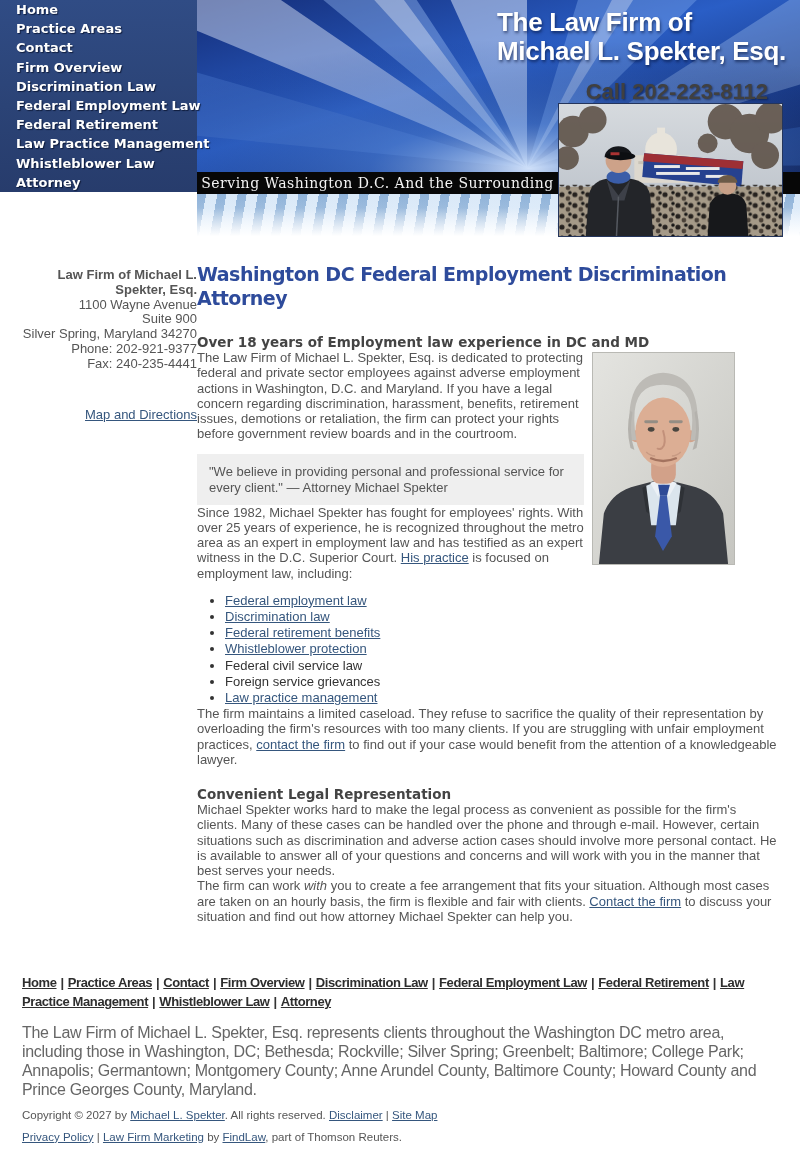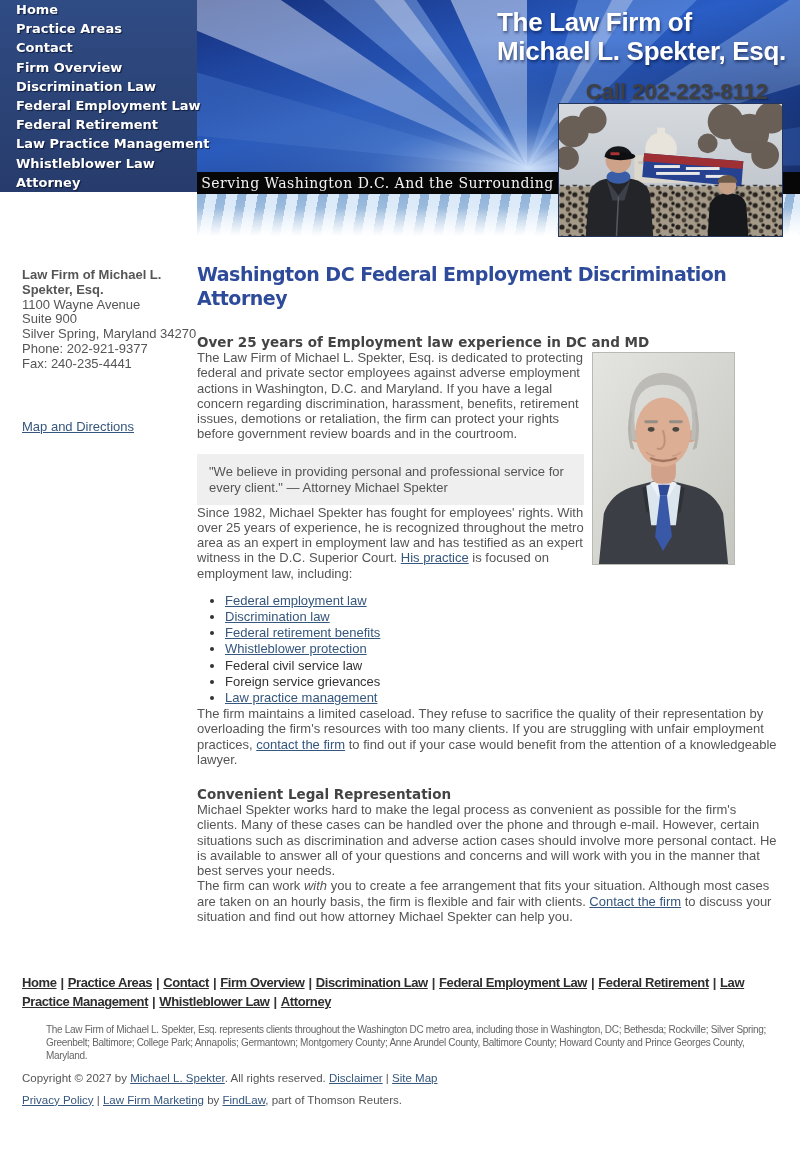--- a/index.html
+++ b/index.html
@@ -28,43 +28,43 @@
             background:
               linear-gradient(180deg, rgba(255,255,255,0) 0, rgba(255,255,255,0) 30%, #fff 92%),
               repeating-linear-gradient(100deg, rgba(125,165,210,.45) 0 9px, rgba(228,240,252,.85) 9px 20px),
               linear-gradient(180deg,#9fbede 0%,#e8f1fa 100%); }
   .header-photo { position:absolute; left:558px; top:103px; width:225px; height:134px;
             border:1px solid #24355c; }
   .header-photo svg { display:block; width:100%; height:100%; }
 
   
   .content-row { display:flex; padding-top:22px; }
-  .sidebar { width:197px; flex:none; padding:6px 0 0 22px; font-size:13px; line-height:14.8px; color:#555; }
+  .sidebar { width:197px; flex:none; padding:6px 0 0 22px; font-size:13px; line-height:14.8px; color:#555;text-align:right; }
   .sidebar .firm-name { font-weight:bold; }
-  .sidebar .map-link { display:inline-block; margin-top:48px; }
+  .sidebar .map-link { display:inline-block; margin-top:36px; }
   a.lnk { color:#35567d; text-decoration:underline; cursor:pointer; }
   .main { width:580px; flex:none; font-size:13px; line-height:15.2px; color:#555; }
   .main h1 { font-family:"DejaVu Sans", sans-serif; font-size:19px; letter-spacing:-0.5px;
              line-height:24px; color:#2e4b9b; font-weight:bold; }
   .main h2 { margin-top:25px; font-family:"DejaVu Sans", sans-serif; font-size:13.5px; color:#444; font-weight:bold; }
   .main h3 { margin-top:20px; font-family:"DejaVu Sans", sans-serif; font-size:13.5px; color:#444; font-weight:bold; }
   .main p { }
   .portrait-wrap { float:right; width:143px; height:213px; margin:2px 42px 0 8px; }
   .portrait-wrap svg { display:block; width:100%; height:100%; border:1px solid #b9b9b4; }
   .quote-box { overflow:hidden; background:#efefef; margin-top:13px; padding:10px 12px; }
   ul.practice-list { margin:12px 0 0 28px; }
   ul.practice-list li { margin-bottom:1px; color:#333; }
   .em { font-style:italic; }
 
   
   .footer { clear:both; padding:49px 22px 0 22px; }
   .fnav { font-weight:bold; font-size:13px; letter-spacing:-0.4px; line-height:19px; color:#333; }
   .fnav a { color:#2e2e2e; text-decoration:underline; cursor:pointer; }
   .fnav .fsep { margin:0 4px; font-weight:bold; }
-  .fdesc { margin-top:12px; font-size:10px; letter-spacing:-0.3px; line-height:13px; color:#666;margin-left:24px; }
+  .fdesc { margin-top:12px; font-size:16px; letter-spacing:-0.3px; line-height:19px; color:#666; }
   .fcopy { margin-top:10px; font-size:11.5px; color:#555; }
   .fpriv { margin-top:10px; font-size:11.5px; color:#555; }
 </style>
 </head>
 <body>
 
 <div class="page">
 
   <div class="header">
 
@@ -186,21 +186,21 @@
       <div>1100 Wayne Avenue</div>
       <div>Suite 900</div>
       <div>Silver Spring, Maryland 34270</div>
       <div>Phone: 202-921-9377</div>
       <div>Fax: 240-235-4441</div>
       <a class="lnk map-link">Map and Directions</a>
     </div>
 
     <div class="main">
       <h1>Washington DC Federal Employment Discrimination Attorney</h1>
-      <h2>Over 25 years of Employment law experience in DC and MD</h2>
+      <h2>Over 18 years of Employment law experience in DC and MD</h2>
 
       <div class="portrait-wrap">
         <svg viewBox="0 0 143 213" preserveAspectRatio="none">
           <defs>
             <linearGradient id="pbg" x1="0" y1="0" x2="1" y2="1">
               <stop offset="0" stop-color="#e4e4e0"></stop>
               <stop offset="1" stop-color="#c6c6c1"></stop>
             </linearGradient>
           </defs>
           <rect width="143" height="213" fill="url(#pbg)"></rect>

